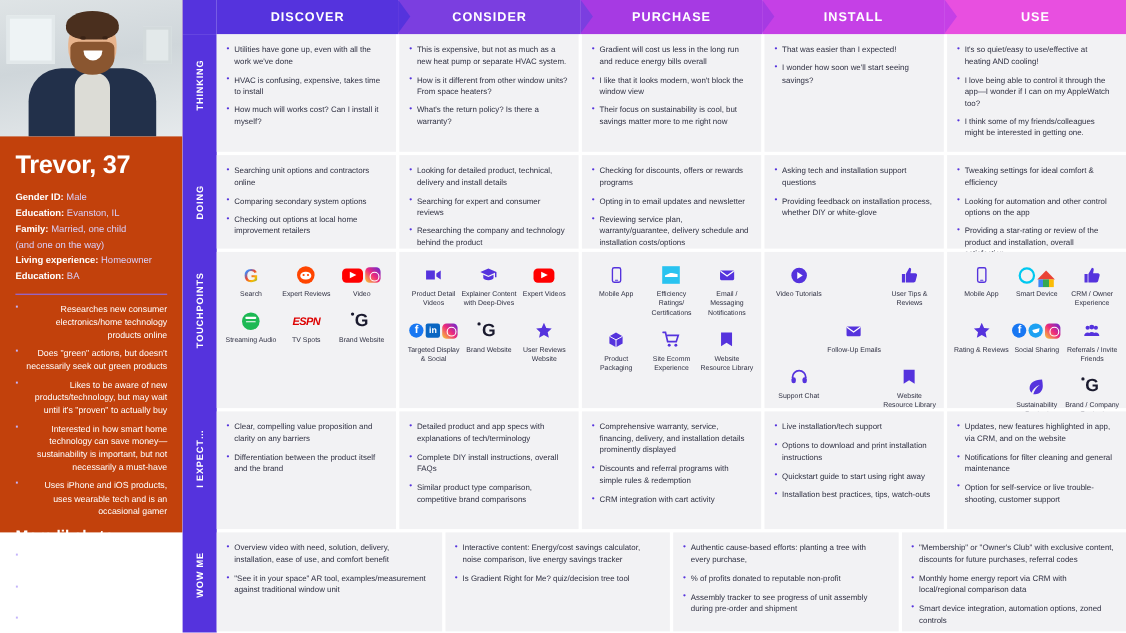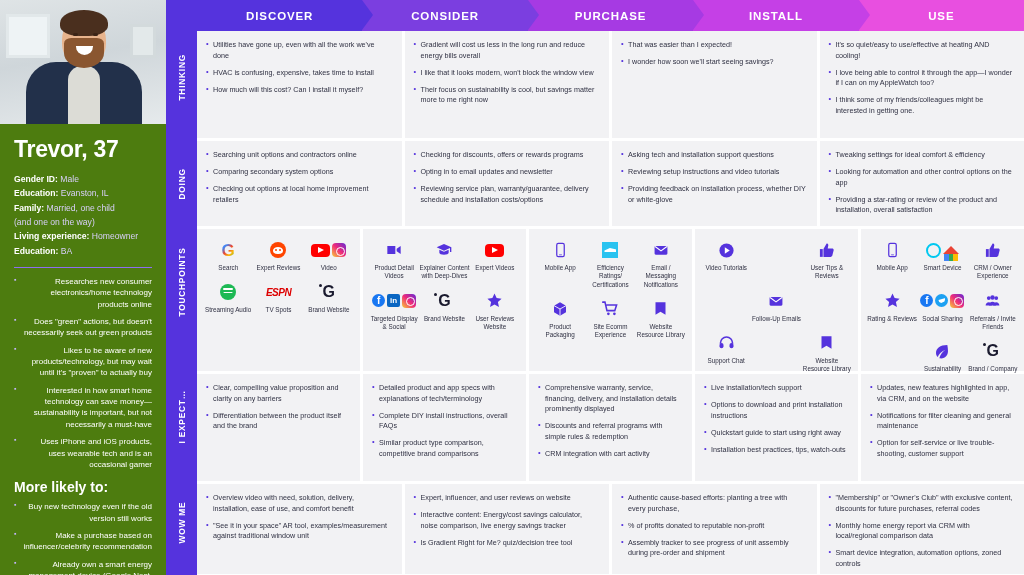--- a/index.html
+++ b/index.html
@@ -4,21 +4,21 @@
 <style>
   * { box-sizing: border-box; margin: 0; padding: 0; }
   html, body {
     width: 1024px; height: 575px;
     font-family: "Liberation Sans", sans-serif;
     background: #ffffff; overflow: hidden;
   }
   .app { position: relative; width: 1024px; height: 575px; display: flex; }
 
   
-  .persona { width: 166px; height: 575px; background: #4d7c0f; position: relative; flex: 0 0 166px; }
+  .persona { width: 166px; height: 484px; background: #c2410c; position: relative; flex: 0 0 166px; }
   .persona-photo {
     width: 166px; height: 124px; position: relative; overflow: hidden;
     background: linear-gradient(170deg, #dfe4e6 0%, #cfd6da 45%, #e6eaec 100%);
   }
   .ph-window {
     position: absolute; left: 6px; top: 14px; width: 44px; height: 44px;
     background: #eef3f5; border: 3px solid #e2e8ea;
   }
   .ph-frame {
     position: absolute; right: 10px; top: 24px; width: 26px; height: 34px;
@@ -232,21 +232,28 @@
           <div class="rail-label" style="top: 264.5px;">TOUCHPOINTS</div>
           <div class="rail-label" style="top: 392px;">I EXPECT…</div>
           <div class="rail-label" style="top: 492px;">WOW ME</div>
         </div>
       <div class="cols">
         <div class="row r-thinking" id="row-thinking">
             <div class="cell">
               <ul>
                 <li>Utilities have gone up, even with all the work we've done</li>
                 <li>HVAC is confusing, expensive, takes time to install</li>
-                <li>How much will this cost? Can I install it myself?</li>
+                <li>How much will works cost? Can I install it myself?</li>
+              </ul>
+            </div>
+            <div class="cell">
+              <ul>
+                <li>This is expensive, but not as much as a new heat pump or separate HVAC system.</li>
+                <li>How is it different from other window units? From space heaters?</li>
+                <li>What's the return policy? Is there a warranty?</li>
               </ul>
             </div>
             <div class="cell">
               <ul>
                 <li>Gradient will cost us less in the long run and reduce energy bills overall</li>
                 <li>I like that it looks modern, won't block the window view</li>
                 <li>Their focus on sustainability is cool, but savings matter more to me right now</li>
               </ul>
             </div>
             <div class="cell">
@@ -266,29 +273,35 @@
         <div class="row r-doing" id="row-doing">
             <div class="cell">
               <ul>
                 <li>Searching unit options and contractors online</li>
                 <li>Comparing  secondary system options</li>
                 <li>Checking out options at local home improvement retailers</li>
               </ul>
             </div>
             <div class="cell">
               <ul>
+                <li>Looking for detailed product, technical, delivery and install details</li>
+                <li>Searching for expert and consumer reviews</li>
+                <li>Researching the company and technology behind the product</li>
+              </ul>
+            </div>
+            <div class="cell">
+              <ul>
                 <li>Checking for discounts, offers or rewards programs</li>
                 <li>Opting in to email updates and newsletter</li>
                 <li>Reviewing service plan, warranty/guarantee, delivery schedule and installation costs/options</li>
               </ul>
             </div>
             <div class="cell">
               <ul>
                 <li>Asking tech and installation support questions</li>
-                <li>Reviewing setup instructions and video tutorials</li>
                 <li>Providing feedback on installation process, whether DIY or white-glove</li>
               </ul>
             </div>
             <div class="cell">
               <ul>
                 <li>Tweaking settings for ideal comfort &amp; efficiency</li>
                 <li>Looking for automation and other control options on the app</li>
                 <li>Providing a star-rating or review of the product and installation, overall satisfaction</li>
               </ul>
             </div>
@@ -620,21 +633,20 @@
           </div>
         <div class="row r-wow" id="row-wow">
             <div class="cell">
               <ul>
                 <li>Overview video with need, solution, delivery, installation, ease of use, and comfort benefit</li>
                 <li>"See it in your space" AR tool, examples/measurement against traditional window unit</li>
               </ul>
             </div>
             <div class="cell">
               <ul>
-                <li>Expert, influencer, and user reviews on website</li>
                 <li>Interactive content: Energy/cost savings calculator, noise comparison, live energy savings tracker</li>
                 <li>Is Gradient Right for Me? quiz/decision tree tool</li>
               </ul>
             </div>
             <div class="cell">
               <ul>
                 <li>Authentic cause-based efforts: planting a tree with every purchase,</li>
                 <li>% of profits donated to reputable non-profit</li>
                 <li>Assembly tracker to see progress of unit assembly during pre-order and shipment</li>
               </ul>

